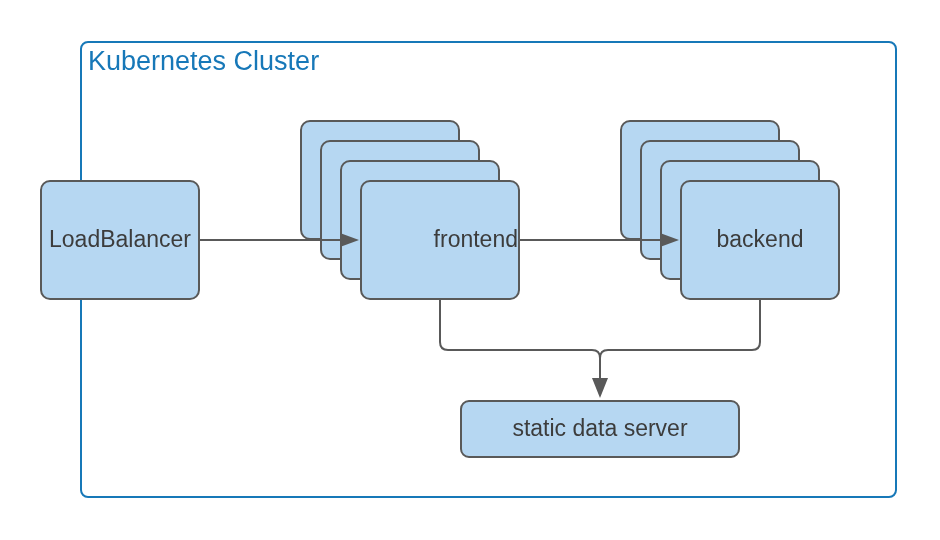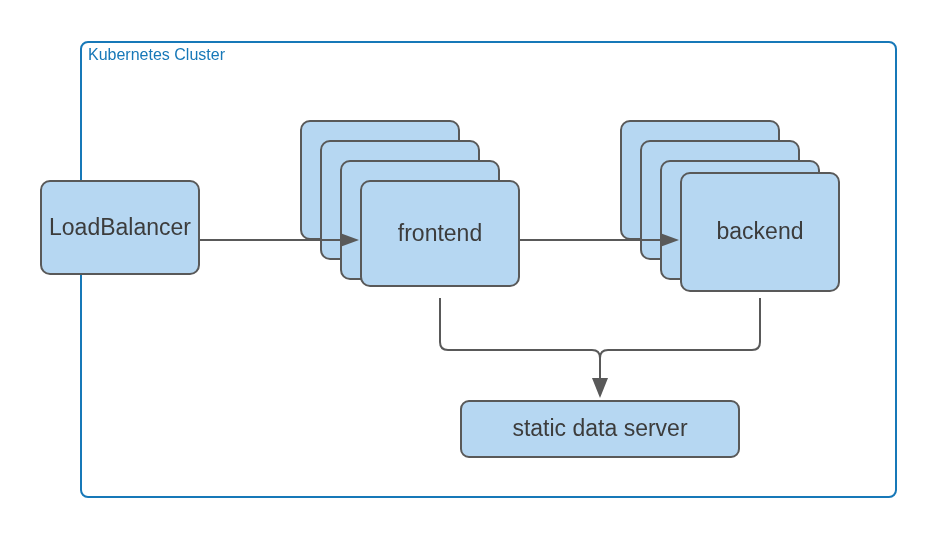--- a/index.html
+++ b/index.html
@@ -24,48 +24,48 @@
     height: 453px;
     border: 2.5px solid #1778b8;
     border-radius: 8px;
     background: transparent;
   }
   .cluster-title {
     position: absolute;
     left: 6px;
     top: 2px;
     color: #1778b8;
-    font-size: 16px;
+    font-size: 27px;
     line-height: 1.2;
     white-space: nowrap;
   }
   
   .card {
     position: absolute;
     box-sizing: border-box;
     background: #b6d7f2;
     border: 2.5px solid #595959;
     border-radius: 10px;
     display: flex;
     align-items: center;
     justify-content: center;
     color: #3c3c3c;
     font-size: 23px;
     line-height: 1.2;
     text-align: center;
   }
-  .lb      { left: 40px;  top: 180px; width: 160px; height: 95px; }
+  .lb      { left: 40px;  top: 180px; width: 160px; height: 120px; }
   .fe0     { left: 300px; top: 120px; width: 160px; height: 120px; }
   .fe1     { left: 320px; top: 140px; width: 160px; height: 120px; }
   .fe2     { left: 340px; top: 160px; width: 160px; height: 120px; }
-  .fe3     { left: 360px; top: 180px; width: 160px; height: 107px; }
+  .fe3     { left: 360px; top: 180px; width: 160px; height: 120px; justify-content: flex-end; }
   .be0     { left: 620px; top: 120px; width: 160px; height: 120px; }
   .be1     { left: 640px; top: 140px; width: 160px; height: 120px; }
   .be2     { left: 660px; top: 160px; width: 160px; height: 120px; }
-  .be3     { left: 680px; top: 172px; width: 160px; height: 120px; }
+  .be3     { left: 680px; top: 180px; width: 160px; height: 120px; }
   .static  { left: 460px; top: 400px; width: 280px; height: 58px; border-radius: 9px; }
   
   svg.connectors {
     position: absolute;
     left: 0;
     top: 0;
     width: 940px;
     height: 540px;
     pointer-events: none;
   }

